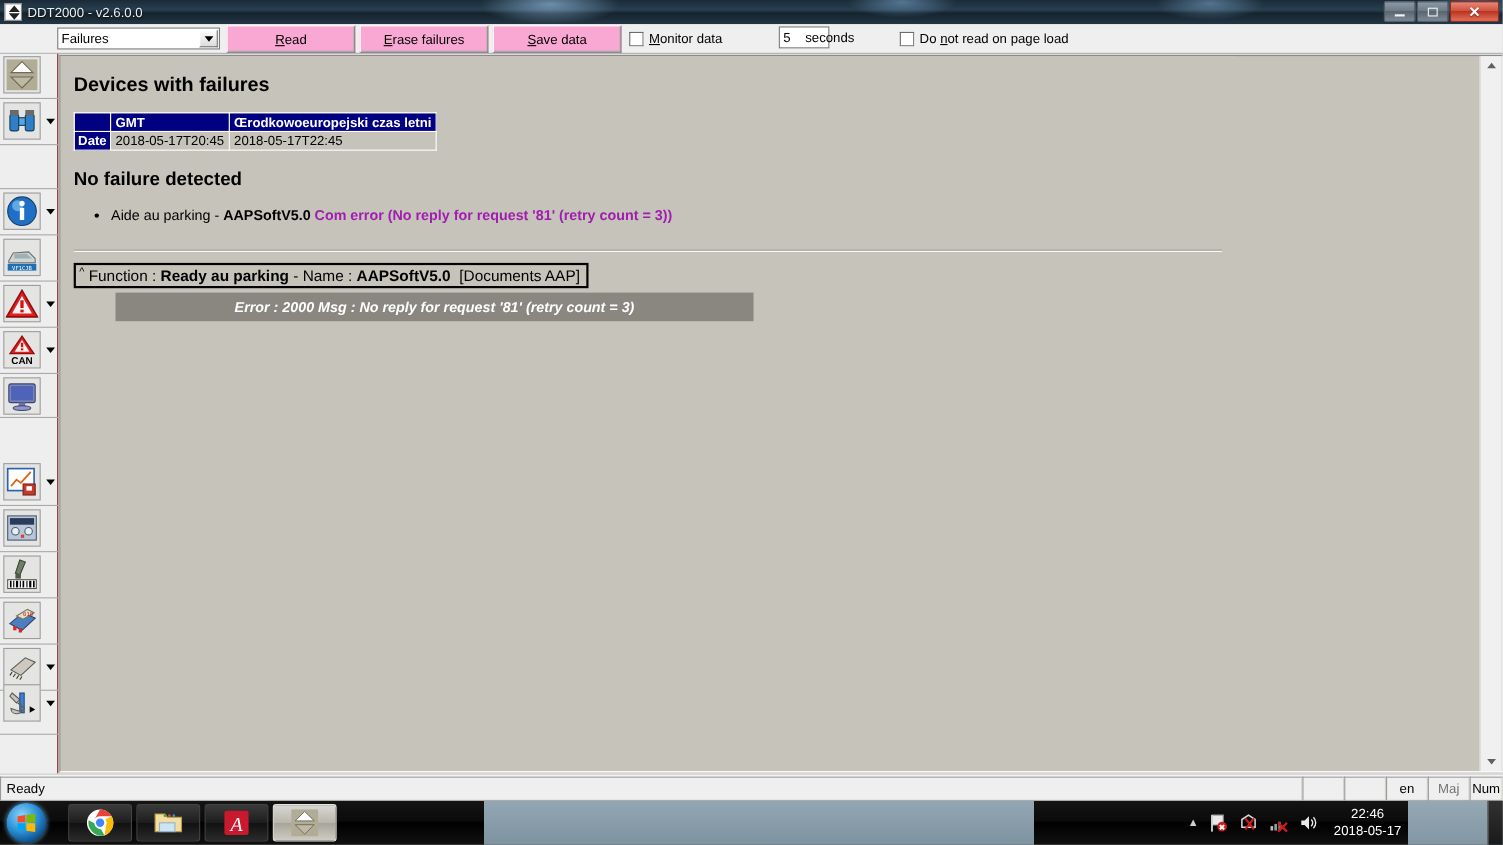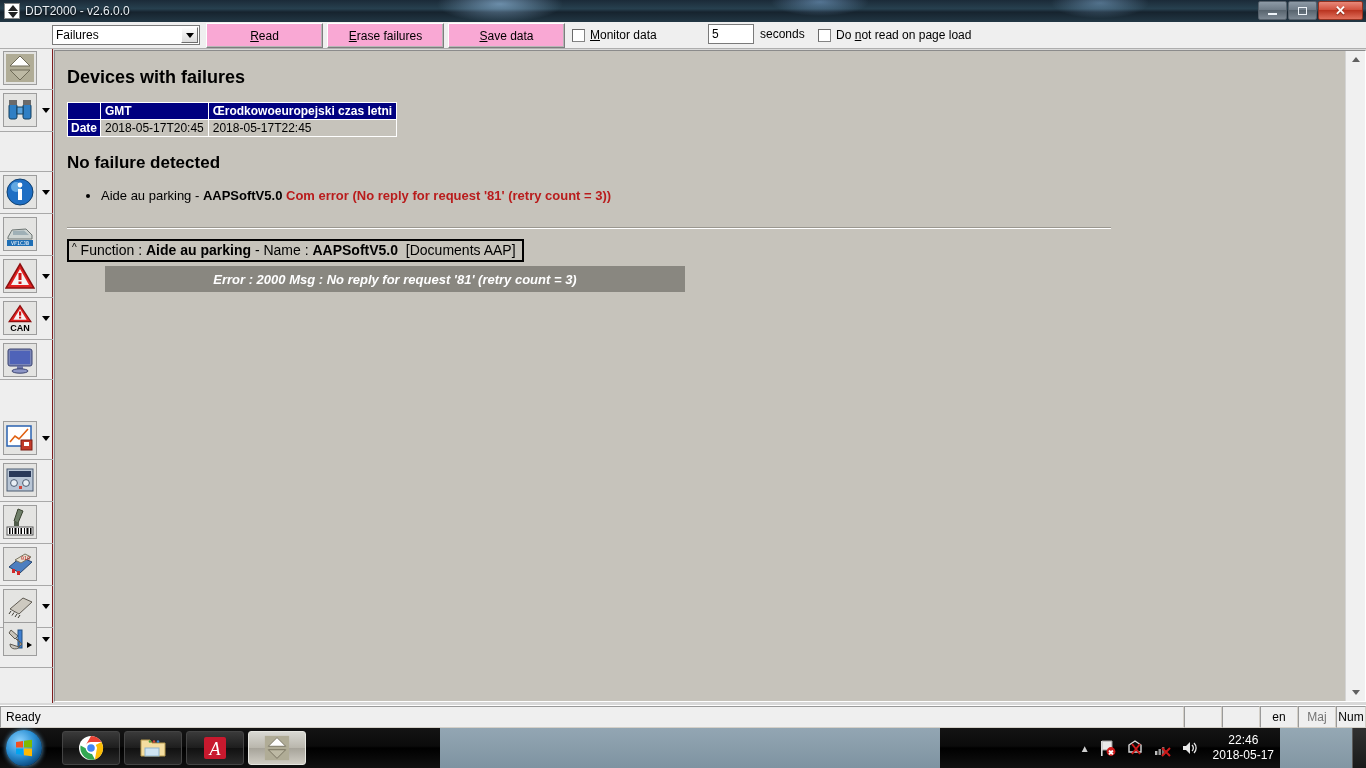--- a/index.html
+++ b/index.html
@@ -99,21 +99,21 @@
   .chk .box {
     width: 13px; height: 13px; background: #fff;
     border: 1px solid #848484; border-top-color: #6a6a6a; border-left-color: #6a6a6a;
     margin-right: 5px; flex: none;
   }
   .numfield {
     position: absolute; left: 708px; top: 24px; width: 46px; height: 20px;
     background: #fff; border: 1px solid #7a7a7a;
     font-size: 12px; padding-left: 3px; display: flex; align-items: center;
   }
-  .secs { position: absolute; left: 760px; top: 27px; font-size: 12px; }
+  .secs { position: absolute; left: 732px; top: 27px; font-size: 12px; }
 
   
   .sidebar {
     position: absolute; left: 0; top: 49px; width: 53px; height: 654px;
     background: #eeeeee; border-right: 1px solid #7f1d1d;
   }
   .sidebar .sep {
     position: absolute; left: 0; width: 53px; height: 1px; background: #a9a9a9;
   }
   .sbitem {
@@ -173,21 +173,21 @@
   table.dates td {
     background: #c6c3bb; color: #000; padding: 1px 4px;
     border: 1px solid #ffffff; white-space: nowrap;
   }
   ul.faillist {
     margin: 14px 0 0 0; padding-left: 34px;
     font-family: "Liberation Sans", sans-serif; font-size: 13px;
   }
   ul.faillist li { margin: 0; line-height: 18px; }
   .bold { font-weight: bold; }
-  .errtext { color: #b91c1c; font-weight: bold; }
+  .errtext { color: #a21caf; font-weight: bold; }
   hr.divider {
     border: none; border-top: 1px solid #9a978f; border-bottom: 1px solid #ffffff;
     margin: 22px 0 0 0; height: 0;
   }
   .funcbox {
     display: inline-block; margin-top: 10px;
     border: 2px solid #000; background: #c6c3bb;
     padding: 1px 6px 2px 3px;
     font-family: "Liberation Sans", sans-serif; font-size: 14px;
     white-space: nowrap;
@@ -531,21 +531,21 @@
         <span>Aide au parking - </span><span class="bold">AAPSoftV5.0</span>
         <span class="errtext">Com error (No reply for request '81' (retry count = 3))</span>
       </li>
     </ul>
 
     <hr class="divider">
 
     <div class="funcbox">
       <span class="caret">^</span>
       <span>Function :</span>
-      <span class="bold">Aide au parking</span>
+      <span class="bold">Ready au parking</span>
       <span>- </span><span>Name :</span>
       <span class="bold">AAPSoftV5.0</span>
       &nbsp;<span>[Documents AAP]</span>
     </div>
 
     <div class="errbar">Error : 2000 Msg : No reply for request '81' (retry count = 3)</div>
   </div>
 
   <div class="vscroll">
     <div class="arw up">

